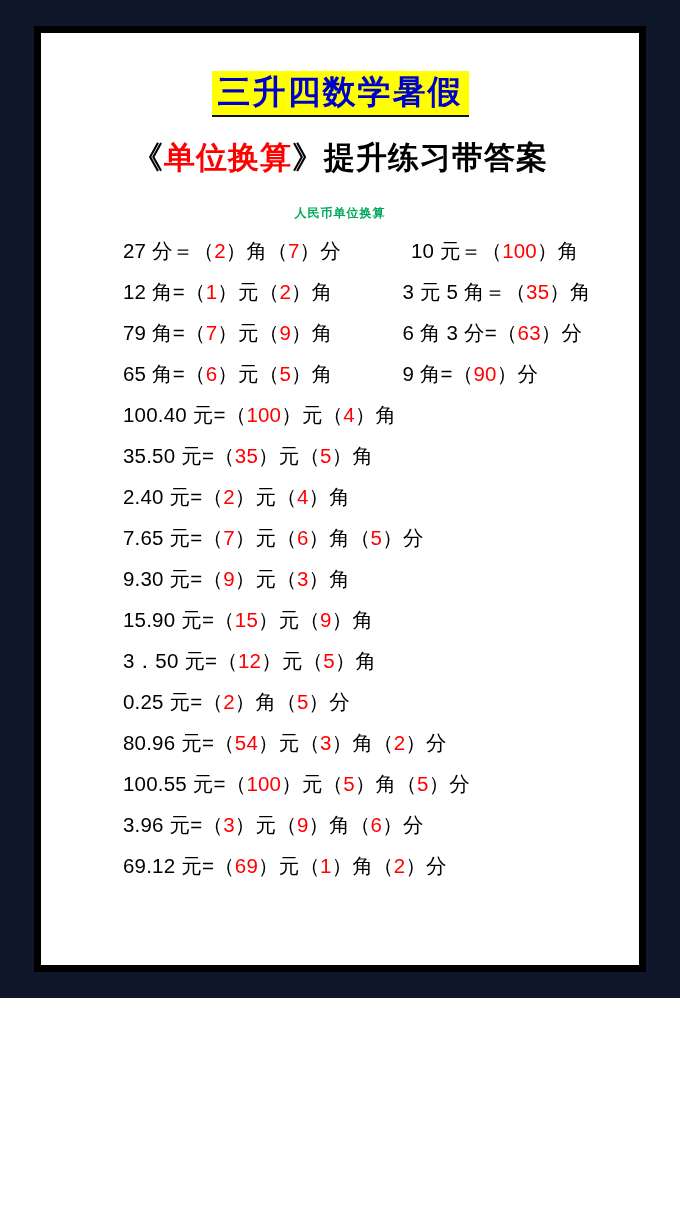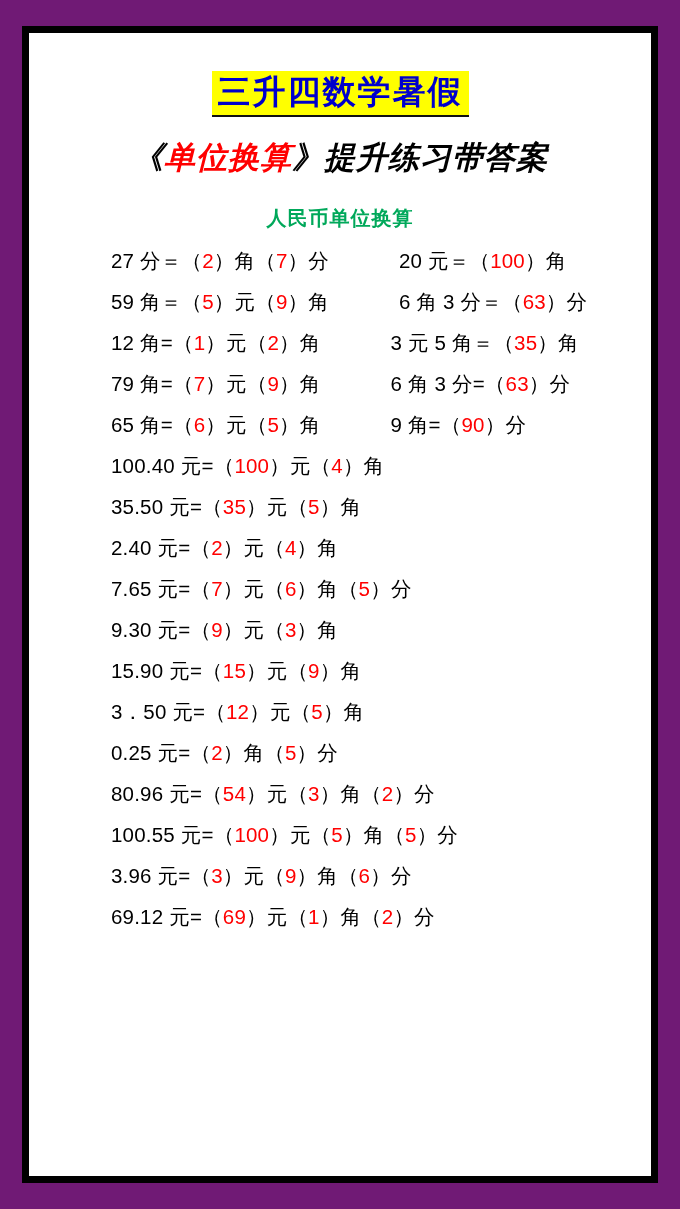--- a/index.html
+++ b/index.html
@@ -11,24 +11,24 @@
     width: 680px;
     height: 1209px;
     font-family: "Liberation Sans", sans-serif;
     position: relative;
     overflow: hidden;
   }
   .page {
     position: absolute;
     left: 0; top: 0;
     width: 680px;
-    height: 1209px;
-    background: #701a75;
+    height: 998px;
+    background: #0f172a;
     box-sizing: border-box;
-    padding: 26px 22px;
+    padding: 26px 34px;
   }
   .frame {
     box-sizing: border-box;
     width: 100%;
     height: 100%;
     border: 7px solid #000000;
     background: #ffffff;
     padding: 18px 16px 10px 16px;
   }
   .title-wrap {
@@ -45,30 +45,29 @@
     padding: 2px 6px 4px 6px;
     border-bottom: 2px solid #111;
     line-height: 1.15;
   }
   .title2 {
     margin-top: 20px;
     font-size: 31px;
     font-weight: bold;
     color: #000000;
     letter-spacing: 1px;
-    font-style: italic;
   }
   .title2 .red {
     color: #ff0000;
   }
   .section-head {
     margin-top: 26px;
     text-align: center;
     color: #00a85a;
-    font-size: 20px;
+    font-size: 12px;
     font-weight: bold;
     letter-spacing: 1px;
   }
   .lines {
     margin-top: 8px;
     padding-left: 22px;
   }
   .line {
     font-size: 20.5px;
     color: #000000;
@@ -97,22 +96,21 @@
     <div class="title-wrap">
       <div class="title1">三升四数学暑假</div>
       <div class="title2">
         <span>《</span><span class="red">单位换算</span><span>》提升练习带答案</span>
       </div>
     </div>
 
     <div class="section-head">人民币单位换算</div>
 
     <div class="lines">
-        <div class="line"><span class="seg"><span>27 分＝（</span><span class="a">2</span><span>）角（</span><span class="a">7</span><span>）分</span></span><span class="gap"></span><span class="seg"><span>20 元＝（</span><span class="a">100</span><span>）角</span></span></div>
-        <div class="line"><span class="seg"><span>59 角＝（</span><span class="a">5</span><span>）元（</span><span class="a">9</span><span>）角</span></span><span class="gap"></span><span class="seg"><span>6 角 3 分＝（</span><span class="a">63</span><span>）分</span></span></div>
+        <div class="line"><span class="seg"><span>27 分＝（</span><span class="a">2</span><span>）角（</span><span class="a">7</span><span>）分</span></span><span class="gap"></span><span class="seg"><span>10 元＝（</span><span class="a">100</span><span>）角</span></span></div>
         <div class="line"><span class="seg"><span>12 角=（</span><span class="a">1</span><span>）元（</span><span class="a">2</span><span>）角</span></span><span class="gap"></span><span class="seg"><span>3 元 5 角＝（</span><span class="a">35</span><span>）角</span></span></div>
         <div class="line"><span class="seg"><span>79 角=（</span><span class="a">7</span><span>）元（</span><span class="a">9</span><span>）角</span></span><span class="gap"></span><span class="seg"><span>6 角 3 分=（</span><span class="a">63</span><span>）分</span></span></div>
         <div class="line"><span class="seg"><span>65 角=（</span><span class="a">6</span><span>）元（</span><span class="a">5</span><span>）角</span></span><span class="gap"></span><span class="seg"><span>9 角=（</span><span class="a">90</span><span>）分</span></span></div>
         <div class="line"><span class="seg"><span>100.40 元=（</span><span class="a">100</span><span>）元（</span><span class="a">4</span><span>）角</span></span></div>
         <div class="line"><span class="seg"><span>35.50 元=（</span><span class="a">35</span><span>）元（</span><span class="a">5</span><span>）角</span></span></div>
         <div class="line"><span class="seg"><span>2.40 元=（</span><span class="a">2</span><span>）元（</span><span class="a">4</span><span>）角</span></span></div>
         <div class="line"><span class="seg"><span>7.65 元=（</span><span class="a">7</span><span>）元（</span><span class="a">6</span><span>）角（</span><span class="a">5</span><span>）分</span></span></div>
         <div class="line"><span class="seg"><span>9.30 元=（</span><span class="a">9</span><span>）元（</span><span class="a">3</span><span>）角</span></span></div>
         <div class="line"><span class="seg"><span>15.90 元=（</span><span class="a">15</span><span>）元（</span><span class="a">9</span><span>）角</span></span></div>
         <div class="line"><span class="seg"><span>3．50 元=（</span><span class="a">12</span><span>）元（</span><span class="a">5</span><span>）角</span></span></div>

